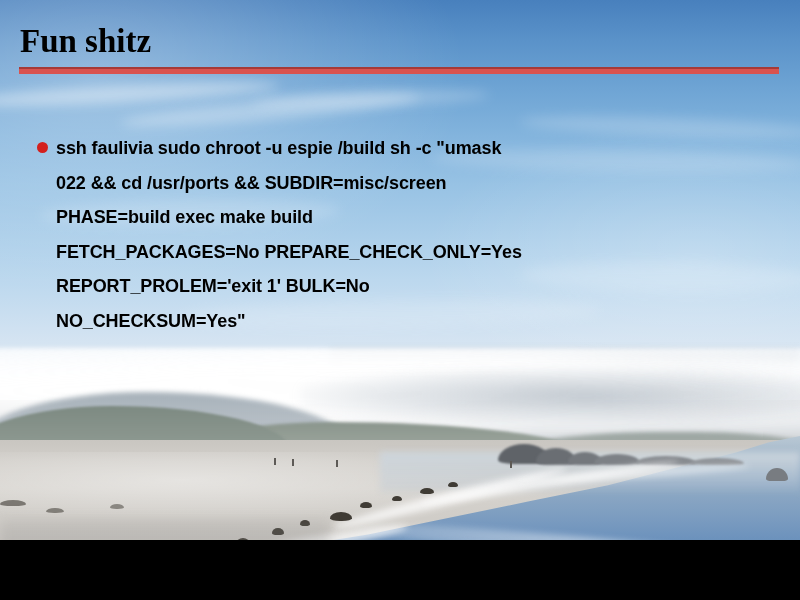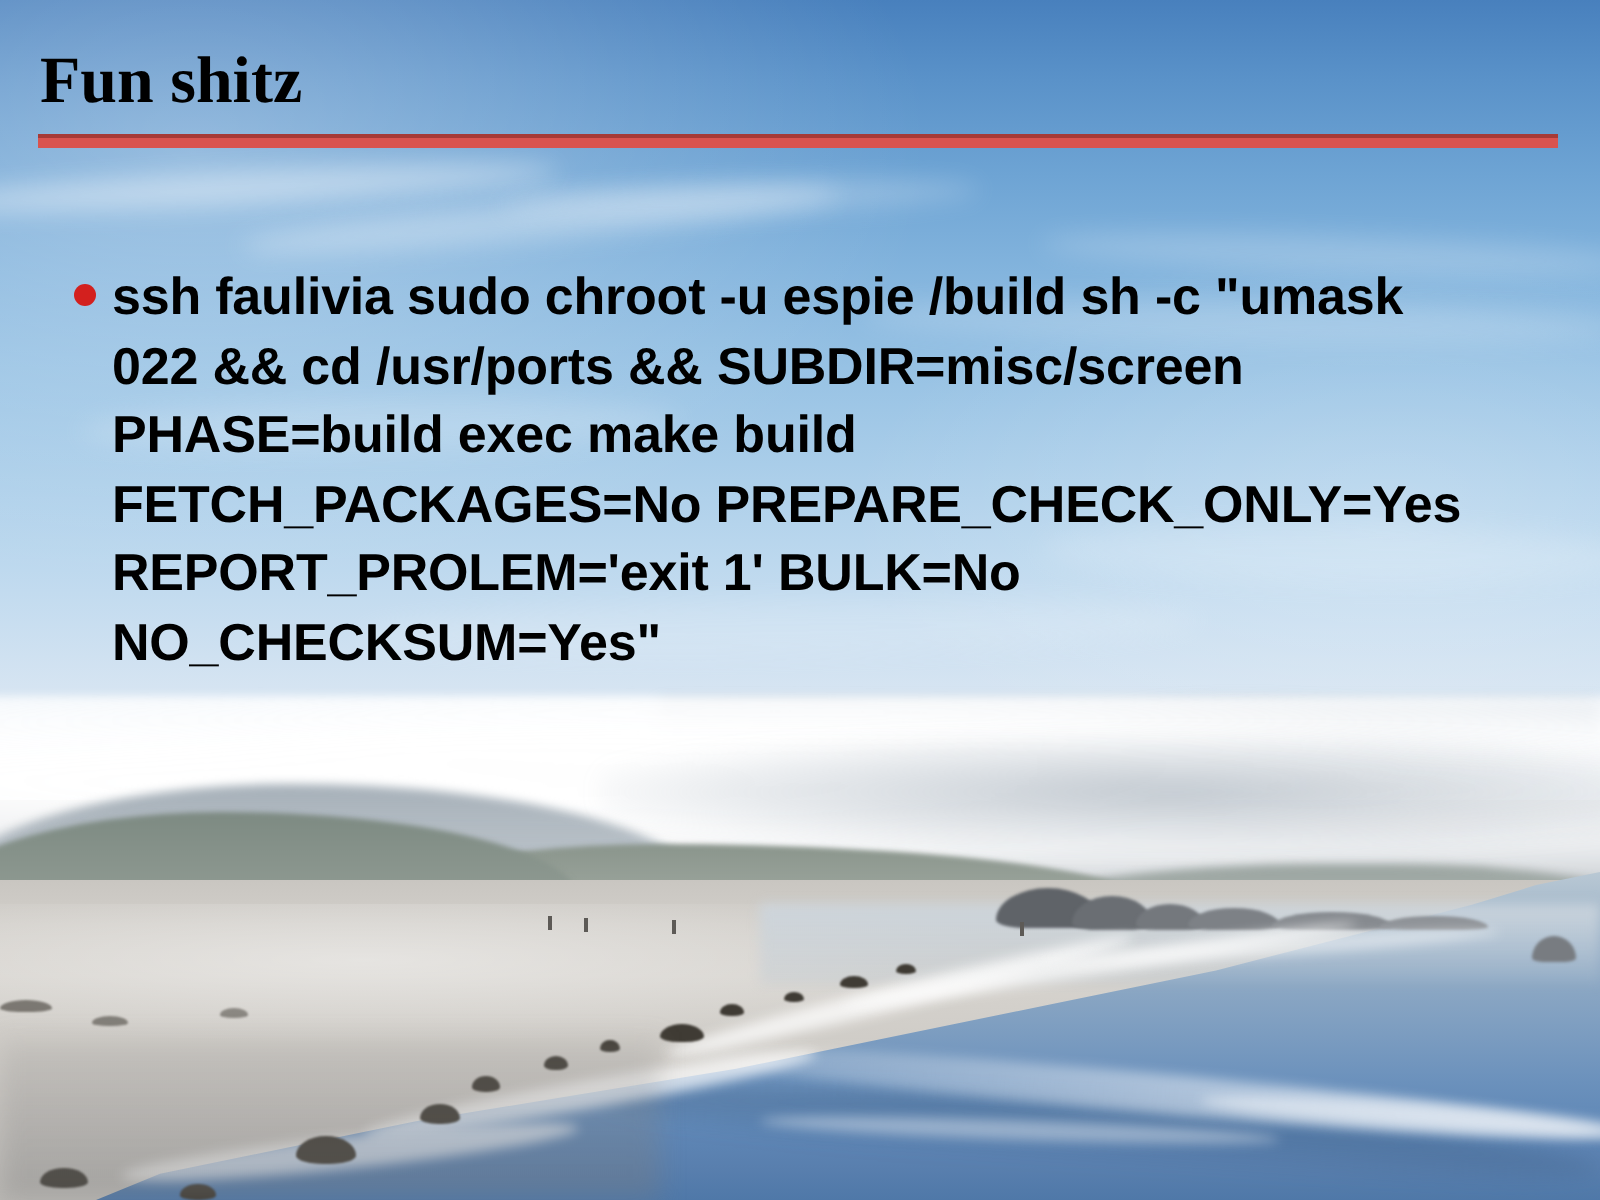--- a/index.html
+++ b/index.html
@@ -3,21 +3,21 @@
 <meta charset="utf-8">
 <style>
   html, body {
     margin: 0;
     padding: 0;
     background: #000;
   }
   #slide {
     position: relative;
     width: 800px;
-    height: 600px;
+    height: 540px;
     overflow: hidden;
     font-family: "Liberation Sans", sans-serif;
   }
 
   
   .photo {
     position: absolute;
     inset: 0;
     overflow: hidden;
   }
@@ -311,21 +311,21 @@
     left: 1px;
     top: 11px;
     width: 11px;
     height: 11px;
     background: #d3201e;
     border-radius: 50%;
   }
   .bullet-text {
     font-family: "Liberation Sans", "DejaVu Sans", sans-serif;
     font-weight: bold;
-    font-size: 26px;
+    font-size: 18px;
     line-height: 34.5px;
     color: #000000;
     white-space: pre-line;
     letter-spacing: -0.1px;
   }
 </style>
 </head>
 <body>
 
 <div id="slide">

